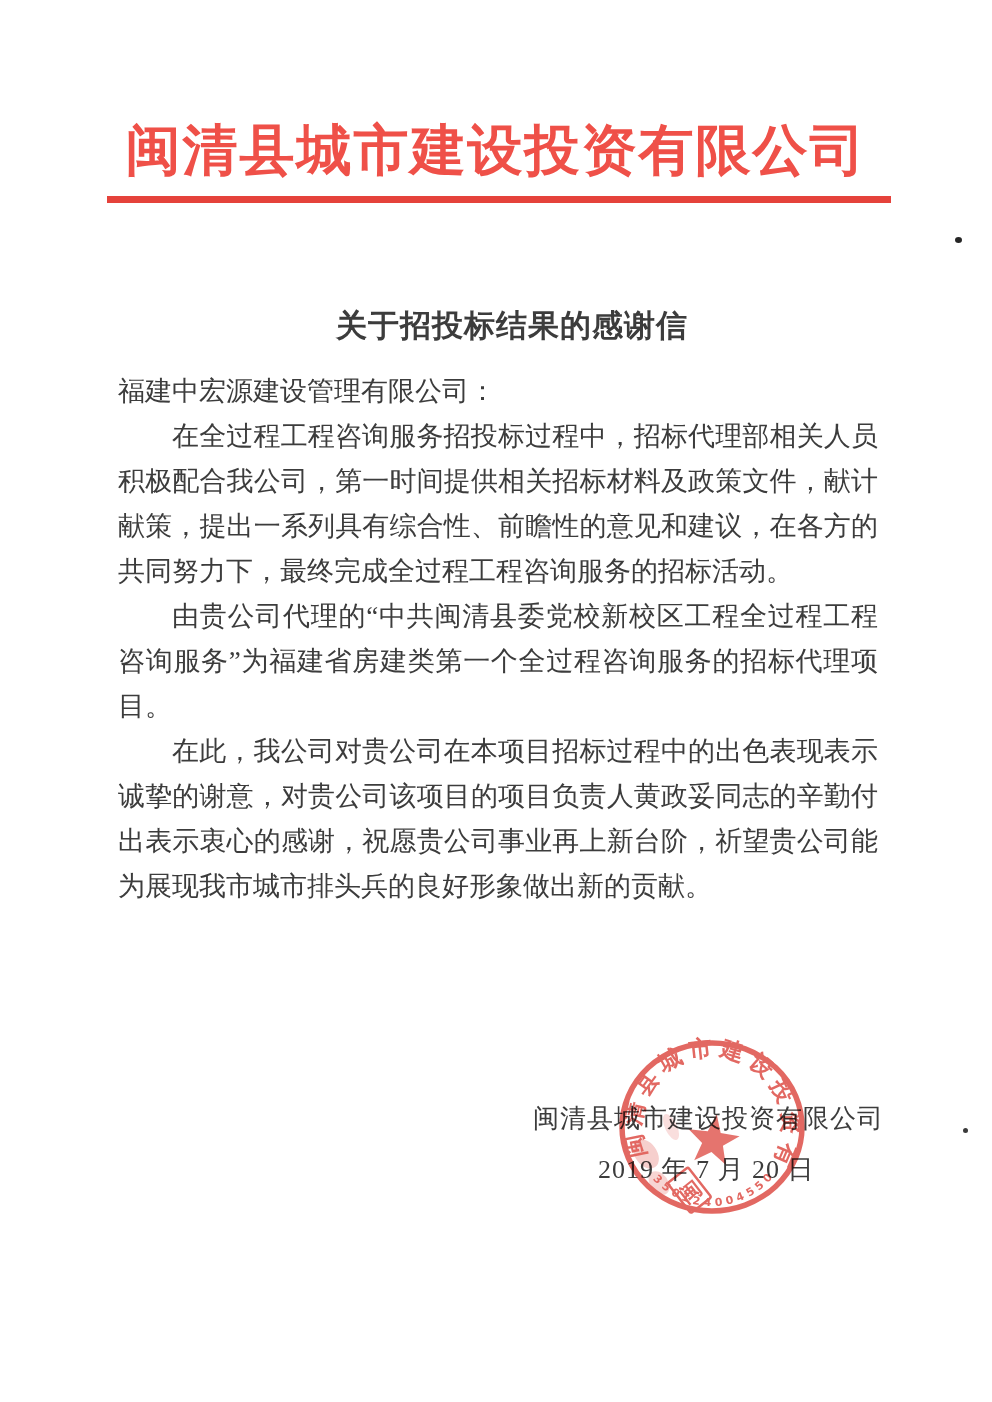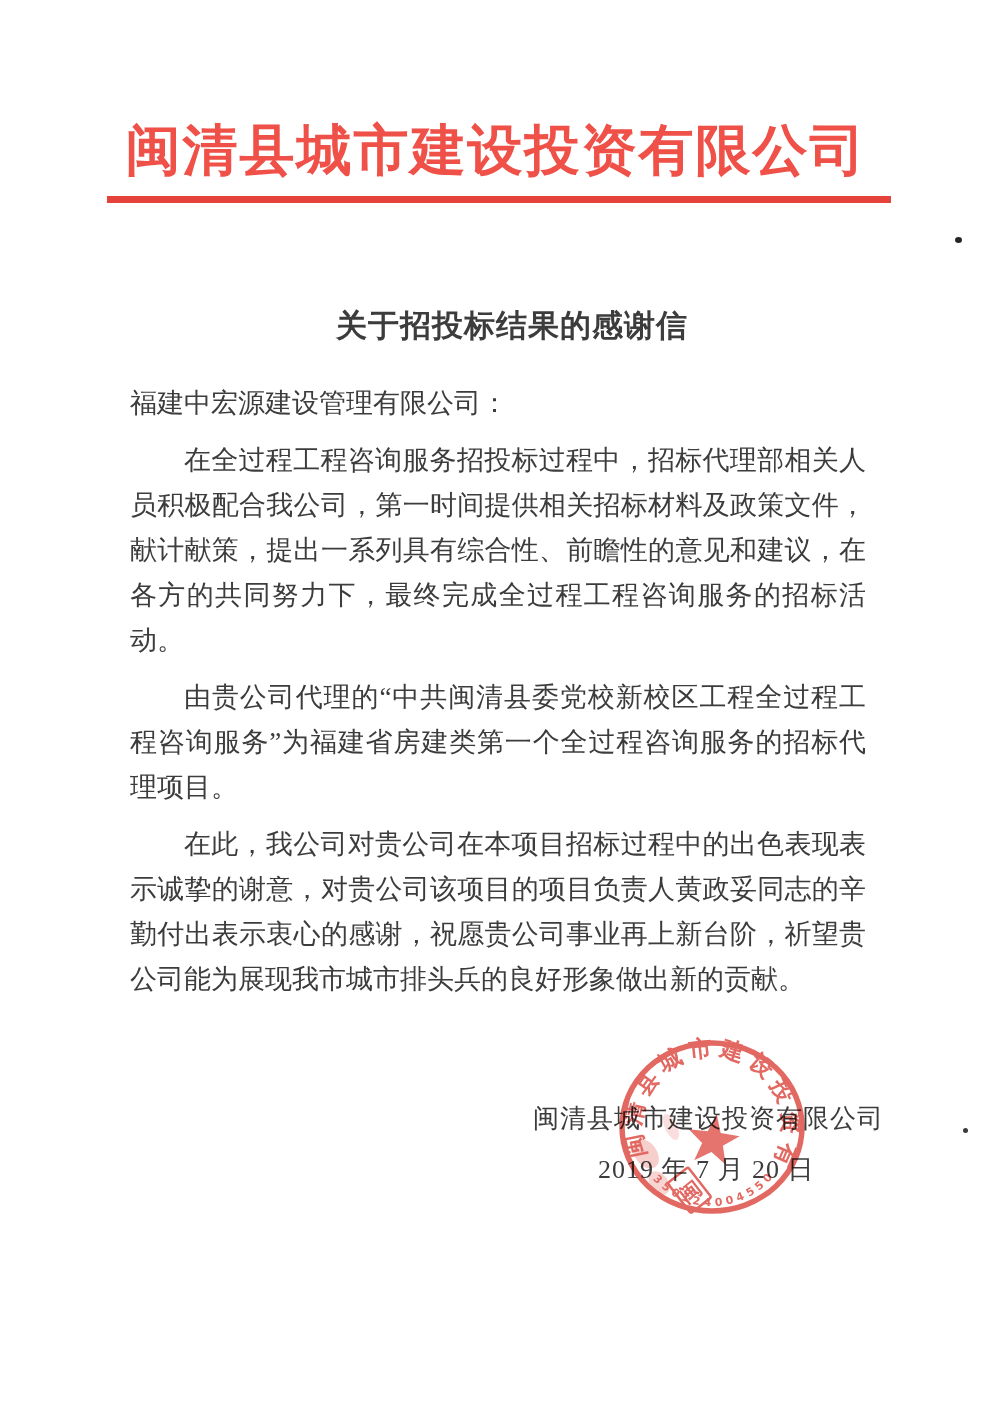--- a/index.html
+++ b/index.html
@@ -33,21 +33,21 @@
     font-family:"Liberation Sans","DejaVu Sans",sans-serif;
   }
 
   
   .body-text{
     position:absolute;left:118px;top:369px;width:760px;
     font-size:27px;line-height:45px;
     color:var(--ink,#3c3c3c);
     text-align:justify;
   }
-  .body-text p{margin:12px;}
+  .body-text p{margin:0;}
   .body-text p.para{text-indent:2em;}
 
   
   .signature{
     position:absolute;left:533px;top:1101px;
     font-size:26px;letter-spacing:1px;white-space:nowrap;
     color:var(--ink,#3c3c3c);
   }
   .sign-date{
     position:absolute;left:598px;top:1152px;

